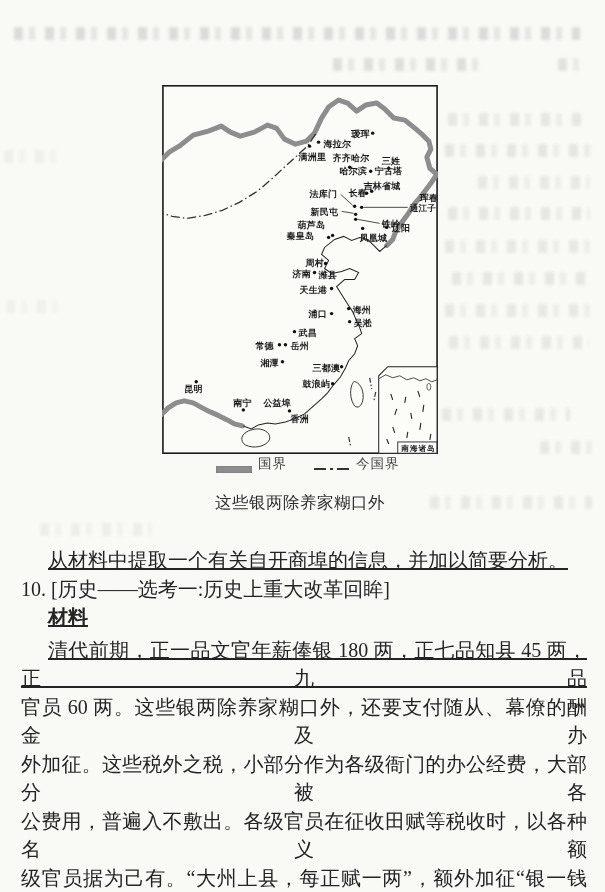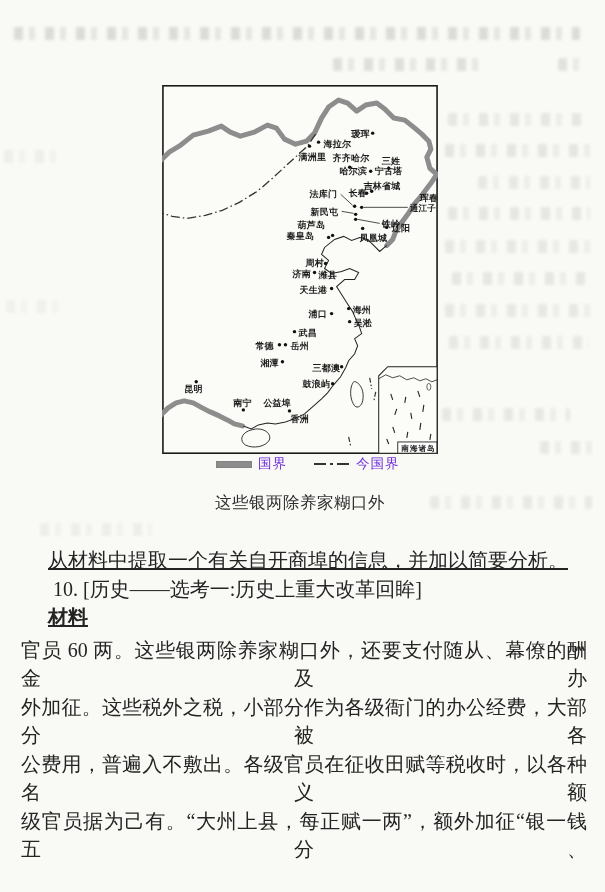--- a/index.html
+++ b/index.html
@@ -22,42 +22,42 @@
   .map-svg{position:absolute;left:162px;top:85px;}
   .city-label{
     font-family:"Liberation Serif", serif;
     font-size:9px;font-weight:600;fill:#1c1c1c;letter-spacing:.2px;
   }
   .city-dot{fill:#111;}
   .leader{stroke:#222;stroke-width:.8;}
   
   .legend{
     position:absolute;left:216px;top:455px;height:18px;
-    display:flex;align-items:center;
-    font-size:13.5px;color:#6d28d9;letter-spacing:1px;
+    display:flex;align-items:flex-end;
+    font-size:13.5px;color:#404040;letter-spacing:1px;
   }
   .legend-band{
     display:inline-block;width:36px;height:7px;background:#8d8d8d;
     box-shadow:inset 0 0 2px #6f6f6f;margin-right:6px;
   }
   .legend-gap{display:inline-block;width:26px;}
   .legend-dash{margin-right:5px;}
   
   .caption{
     position:absolute;left:162px;top:492px;width:276px;
     text-align:center;font-size:16.5px;letter-spacing:.5px;color:#2e2e2e;
   }
   
   .textcol{
     position:absolute;left:21px;top:546px;width:566px;
     font-size:20px;line-height:28.5px;color:#242424;
   }
   .indent{text-indent:27px;text-decoration:underline;}
   .bold{font-weight:bold;}
-  .qnum{margin-right:5px;margin-left:32px;}
+  .qnum{margin-right:5px;}
   .para{margin-top:4px;}
   .jl{text-align:justify;text-align-last:justify;}
 </style>
 </head>
 <body>
 
 <div class="page">
 
   <div class="smudge" style="left:14px;top:27px;width:566px;opacity:.5;"></div>
   <div class="smudge" style="left:333px;top:58px;width:148px;opacity:.45;"></div>
@@ -222,20 +222,21 @@
 
   <div class="caption">这些银两除养家糊口外</div>
 
   <div class="textcol">
     <div class="indent">从材料中提取一个有关自开商埠的信息，并加以简要分析。</div>
     <div>
       <span class="qnum">10.</span><span>[历史——选考一:历史上重大改革回眸]</span>
     </div>
     <div class="indent bold">材料</div>
     <div class="para">
+      <div class="jl indent">清代前期，正一品文官年薪俸银 180 两，正七品知县 45 两，正九品</div>
       <div class="jl">官员 60 两。这些银两除养家糊口外，还要支付随从、幕僚的酬金及办</div>
       <div class="jl">外加征。这些税外之税，小部分作为各级衙门的办公经费，大部分被各</div>
       <div class="jl">公费用，普遍入不敷出。各级官员在征收田赋等税收时，以各种名义额</div>
       <div class="jl">级官员据为己有。“大州上县，每正赋一两”，额外加征“银一钱五分、</div>
 
     </div>
   </div>
 
 </div>
 

